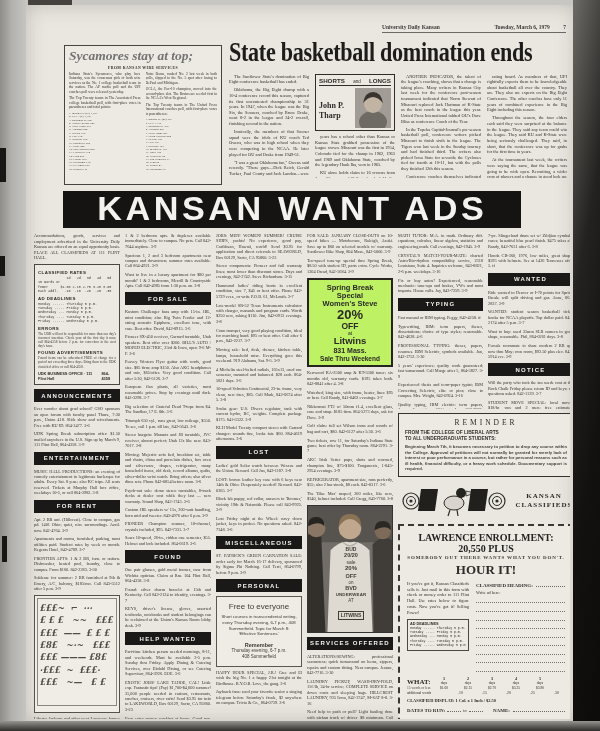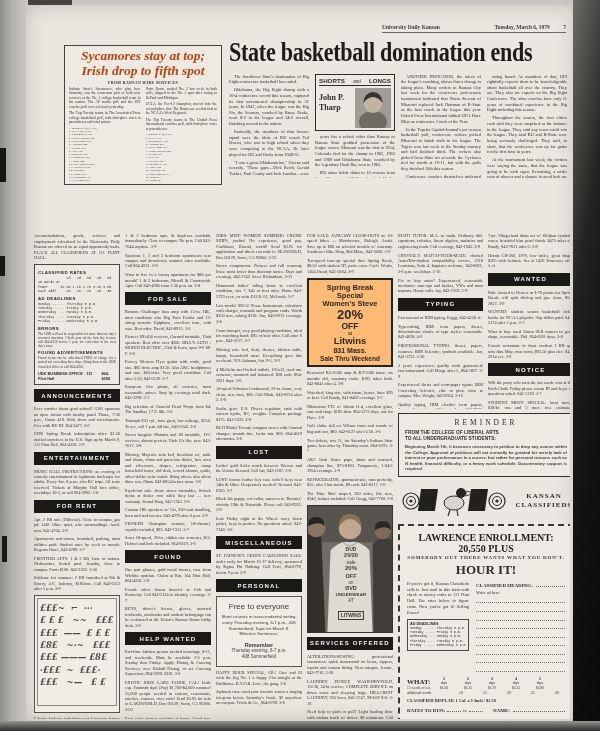--- a/index.html
+++ b/index.html
@@ -13,36 +13,36 @@
   .lm.b{left:0;top:256px;width:5px;height:20px;}
   .lm.c{left:2px;top:536px;width:5px;height:26px;}
   .lm.d{left:28px;top:0;width:44px;height:5px;background:#45423e;}
   
   .paper{position:absolute;left:26px;top:5px;width:550px;height:717px;background:#eae7e1;box-shadow:inset 0 0 20px rgba(110,105,95,.35);}
   
   .folio{position:absolute;top:19px;left:356px;right:10px;display:flex;justify-content:space-between;align-items:baseline;font:bold 5.5px "Liberation Serif",serif;color:#3a3836;border-bottom:.5px solid #6a6864;padding-bottom:2px;}
   .folio .fr span{margin-left:12px;}
   
   .tbox{position:absolute;left:38px;top:40px;width:158px;height:140px;border:1px solid #47443f;background:#edeae4;padding:3px 4px;box-sizing:border-box;overflow:hidden;}
-  .tbox .t1,.tbox .t2{font:italic bold 13.5px/1.1 "Liberation Serif",serif;text-align:center;color:#c2410c;}
+  .tbox .t1,.tbox .t2{font:italic bold 13.5px/1.1 "Liberation Serif",serif;text-align:left;color:#737373;}
   .tbox .byl{font:bold 3.8px "Liberation Serif",serif;letter-spacing:.4px;text-align:center;text-transform:uppercase;margin:2px 0;}
   .tcols{display:flex;gap:5px;}
   .tcol{width:72px;overflow:hidden;}
   .tp{font:3.7px/1.22 "Liberation Serif",serif;text-align:justify;margin-bottom:2px;color:#34322f;}
   .rank{font:2.9px/1.13 "Liberation Serif",serif;color:#3a3835;}
   
   .mart{position:absolute;left:203px;top:32px;width:340px;height:146px;overflow:hidden;}
   .headline{font:bold 21.5px/1 "Liberation Serif",serif;letter-spacing:-.3px;white-space:nowrap;transform:scale(1.03,1.3);transform-origin:0 0;margin:2px 0 0;color:#1e1c1a;}
   .acols{display:flex;gap:6px;margin-top:13px;}
   .acol{width:80px;height:104px;overflow:hidden;}
   .apara{font:4.4px/1.28 "Liberation Serif",serif;text-align:justify;text-indent:5px;margin:0 0 2.5px;color:#302e2b;}
   .sbox{border:1.5px solid #2e2c29;padding:2px 3px;margin-bottom:3px;background:#ece9e3;}
   .sbox-head{display:flex;justify-content:space-between;align-items:baseline;font:bold 6.2px "Liberation Sans",sans-serif;border-bottom:.8px solid #2e2c29;padding-bottom:1.5px;margin-bottom:2px;}
   .sbox-head .and{font:4.5px "Liberation Sans",sans-serif;font-weight:normal;}
-  .sbox-body{display:flex;justify-content:space-between;}
+  .sbox-body{display:flex;justify-content:space-between;align-items:center;}
   .sname{font:bold 8px/1.2 "Liberation Serif",serif;padding-top:5px;}
   
   .want{position:absolute;left:37px;top:186px;width:458px;height:37px;background:#161412;display:flex;align-items:center;justify-content:center;overflow:hidden;}
   .want span{font:bold 29px "Liberation Sans",sans-serif;letter-spacing:3px;color:#f3f2ee;transform:scale(1.18,1.12);white-space:nowrap;}
   
   .cls{position:absolute;left:8px;top:228px;width:536px;height:486px;display:flex;gap:5px;overflow:hidden;}
   .ccol{width:86px;flex:none;overflow:hidden;}
   .rright{width:176px;flex:none;overflow:hidden;}
   .rr-top{display:flex;gap:5px;height:176px;overflow:hidden;}
   .rr-top .ccol{width:85px;}
@@ -53,21 +53,21 @@
   .rbox{border:1px solid #4a4742;padding:3px;margin:3px 0 4px;background:#ece9e3;}
   .rb-title,.rb-sub{font:bold 4.4px "Liberation Sans",sans-serif;letter-spacing:.4px;margin:2px 0 1px;}
   .rb-line{font:3.4px/1.3 "Liberation Mono",monospace;white-space:pre;overflow:hidden;color:#3a3834;}
   .rb-para{font:3.4px/1.22 "Liberation Serif",serif;text-align:justify;color:#3c3a36;}
   .rb-office{display:flex;justify-content:space-between;font:bold 3.9px "Liberation Sans",sans-serif;margin-top:2.5px;}
   
   .dbox{border:1px solid #55524d;padding:2px;margin:2px 0 3px;background:#f0ede7;height:118px;box-sizing:border-box;overflow:hidden;}
   .dbox-inner{border:.6px solid #8a8781;padding:3px 2px;height:108px;box-sizing:border-box;overflow:hidden;}
   .dline{font:bold italic 8.5px/1.45 "DejaVu Serif",serif;color:#514e49;white-space:pre;overflow:hidden;}
   
-  .spring{border:2px solid #262421;margin:2px 0 3px;padding:4px 1px 3px;text-align:center;background:#fdba74;font-family:"Liberation Sans",sans-serif;color:#2b2926;}
+  .spring{border:2px solid #262421;margin:2px 0 3px;padding:4px 1px 3px;text-align:center;background:#bef264;font-family:"Liberation Sans",sans-serif;color:#2b2926;}
   .spring div{line-height:1.08;}
   .sp-a,.sp-b,.sp-c{font-weight:bold;font-size:7.5px;}
   .sp-pct{font-weight:bold;font-size:13px;}
   .sp-off{font-weight:bold;font-size:8.5px;}
   .sp-at{font-size:5px;}
   .sp-lit{font-weight:bold;font-size:9.5px;}
   .sp-mass{font-weight:bold;font-size:7px;}
   .sp-sale{font-weight:bold;font-size:6.5px;margin-top:1px;}
   
   .bvd{border:1.5px solid #333;height:126px;margin:2px 0 3px;position:relative;overflow:hidden;background:#6a6662;}
@@ -147,21 +147,20 @@
     <div class="folio">
       <span>University Daily Kansan</span>
       <span class="fr">
         <span>Tuesday, March 6, 1979</span>
         <span>7</span>
       </span>
     </div>
 
     <div class="tbox">
       <div class="t1">Sycamores stay at top;</div>
-      <div class="t2">Irish drop to fifth spot</div>
       <div class="byl">From Kansan Wire Services</div>
       <div class="tcols">
         <div class="tcol">
           <div>
               <div class="tp">Indiana State's Sycamores, who play here Saturday, was the consensus pick of both wire services as the No. 1 college basketball team in the nation. The AP media poll and the UPI coaches poll were released yesterday.</div>
               <div class="tp">The Top Twenty teams in The Associated Press college basketball poll, with first-place votes in parentheses and total points:</div>
             </div>
           <div>
               <div class="rank">1. Indiana St. (53) 1,183</div>
               <div class="rank">2. UCLA (6) 1,100</div>
@@ -257,20 +256,23 @@
         <div class="acol">
           <div>
               <div class="apara">rating board. As members of that, UPI rightfully expects them to be knowledgeable about basketball all over the country. They are. They also are experts on the Big Eight Conference. The other coaches have only 11 years of combined experience in the Big Eight including this season.</div>
               <div class="apara">Throughout the season, the four elders each said they were surprised at the balance in the league. They said any team could win the league. They said KU and K-State were being seriously challenged. They said, in short, that the conference was up for grabs for the first time in years.</div>
               <div class="apara">At the tournament last week, the writers were saying the same, that the league was going to be wide open. Recruiting, a wider crop of players and a change in good luck are all contributing to a league that will probably be the "Big Eight" instead of the "Big Two plus Six."</div>
             </div>
         </div>
       </div>
     </div>
 
+    <div class="want">
+      <span>KANSAN WANT ADS</span>
+    </div>
 
     <div class="cls">
 
       <div class="ccol">
         <div class="intro">Accommodations, goods, services and employment advertised in the University Daily Kansan are offered on an equal opportunity basis. PLACE ALL CLASSIFIEDS AT 111 FLINT HALL.</div>
         <div class="rbox">
           <div class="rb-title">CLASSIFIED RATES</div>
           <div>
               <div class="rb-line">              1d   2d   3d   4d   5d</div>
               <div class="rb-line">15 words or</div>

